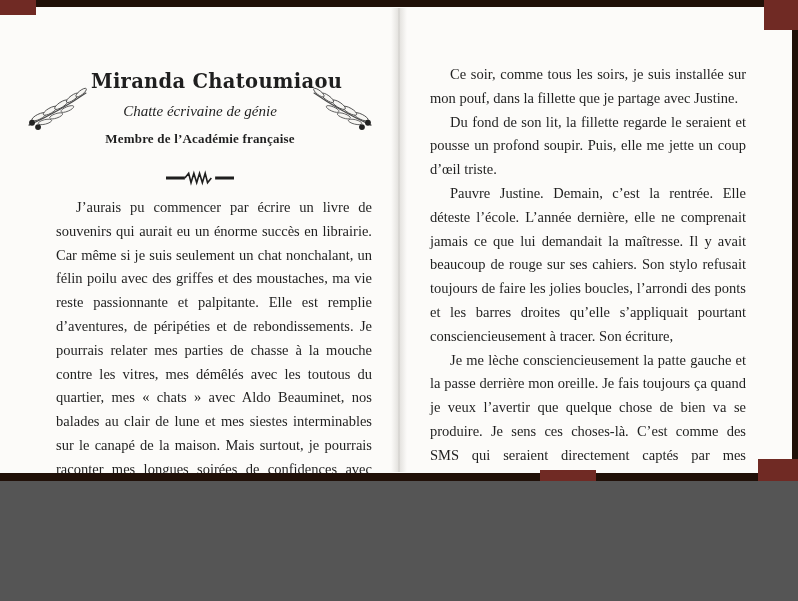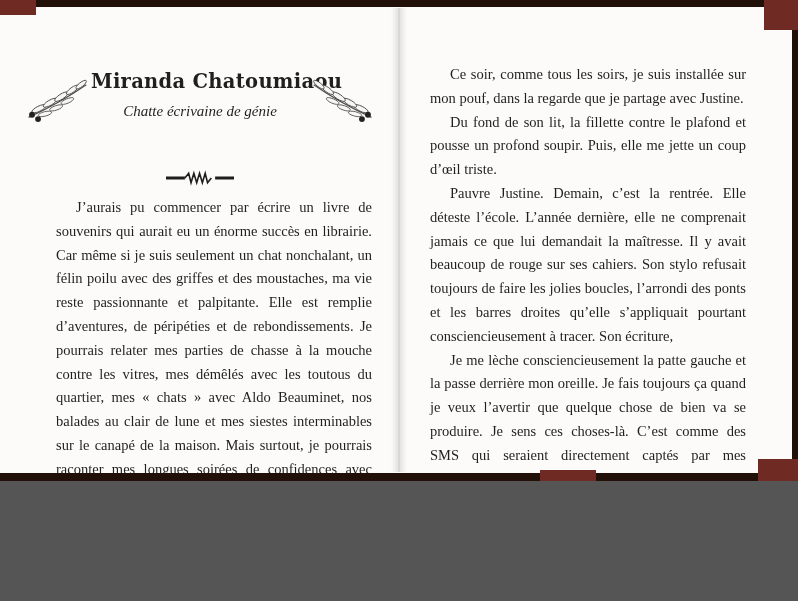--- a/index.html
+++ b/index.html
@@ -106,20 +106,21 @@
           <ellipse cx="35" cy="34" rx="8" ry="2.6" transform="rotate(-19 35 34)" fill="#f7f6f3" stroke="#5a5a5a" stroke-width="1"></ellipse>
           <ellipse cx="48" cy="26" rx="8" ry="2.6" transform="rotate(-23 48 26)" fill="#f7f6f3" stroke="#5a5a5a" stroke-width="1"></ellipse>
           <circle cx="7" cy="42" r="3.4" fill="#222"></circle>
           <circle cx="14" cy="47" r="3.4" fill="#222"></circle>
         </svg>
       </span>
 
       <div class="header-text">
         <div class="author-title">Miranda Chatoumiaou</div>
         <div class="author-subtitle">Chatte écrivaine de génie</div>
+        <div class="author-role">Membre de l’Académie française</div>
       </div>
 
       <span class="branch mirrored">
         <svg viewBox="0 0 72 52" xmlns="http://www.w3.org/2000/svg">
           <path d="M3 45 C 20 37, 44 25, 70 7" stroke="#4a4a4a" stroke-width="1.4" fill="none"></path>
           <ellipse cx="15" cy="35" rx="9" ry="3" transform="rotate(-26 15 35)" fill="#f7f6f3" stroke="#4a4a4a" stroke-width="1"></ellipse>
           <ellipse cx="28" cy="28" rx="9" ry="3" transform="rotate(-30 28 28)" fill="#f7f6f3" stroke="#4a4a4a" stroke-width="1"></ellipse>
           <ellipse cx="41" cy="21" rx="9" ry="3" transform="rotate(-33 41 21)" fill="#f7f6f3" stroke="#4a4a4a" stroke-width="1"></ellipse>
           <ellipse cx="54" cy="13" rx="8.5" ry="2.8" transform="rotate(-36 54 13)" fill="#f7f6f3" stroke="#4a4a4a" stroke-width="1"></ellipse>
           <ellipse cx="64" cy="7" rx="7.5" ry="2.5" transform="rotate(-38 64 7)" fill="#f7f6f3" stroke="#4a4a4a" stroke-width="1"></ellipse>
@@ -142,22 +143,22 @@
 
     <div class="body-text">
       <p>J’aurais pu commencer par écrire un livre de souvenirs qui aurait eu un énorme succès en librairie. Car même si je suis seulement un chat nonchalant, un félin poilu avec des griffes et des moustaches, ma vie reste passionnante et palpitante. Elle est remplie d’aventures, de péripéties et de rebondissements. Je pourrais relater mes parties de chasse à la mouche contre les vitres, mes démêlés avec les toutous du quartier, mes « chats » avec Aldo Beauminet, nos balades au clair de lune et mes siestes interminables sur le canapé de la maison. Mais surtout, je pourrais raconter mes longues soirées de confidences avec Justine, ma petite maîtresse adorée…</p>
     </div>
 
     <div class="pagenum">8</div>
   </div>
 
   <div class="page right">
     <div class="body-text">
-      <p>Ce soir, comme tous les soirs, je suis installée sur mon pouf, dans la regarde que je partage avec Justine.</p>
-      <p>Du fond de son lit, la fillette contre le plafond et pousse un profond soupir. Puis, elle me jette un coup d’œil triste.</p>
+      <p>Ce soir, comme tous les soirs, je suis installée sur mon pouf, dans la fillette que je partage avec Justine.</p>
+      <p>Du fond de son lit, la fillette regarde le seraient et pousse un profond soupir. Puis, elle me jette un coup d’œil triste.</p>
       <p>Pauvre Justine. Demain, c’est la rentrée. Elle déteste l’école. L’année dernière, elle ne comprenait jamais ce que lui demandait la maîtresse. Il y avait beaucoup de rouge sur ses cahiers. Son stylo refusait toujours de faire les jolies boucles, l’arrondi des ponts et les barres droites qu’elle s’appliquait pourtant consciencieusement à tracer. Son écriture,</p>
       <p>Je me lèche consciencieusement la patte gauche et la passe derrière mon oreille. Je fais toujours ça quand je veux l’avertir que quelque chose de bien va se produire. Je sens ces choses-là. C’est comme des SMS qui seraient directement captés par mes moustaches. J’aurais très bien pu devenir une voyante célèbre. J’aurais prédit avec succès l’avenir aux grandes stars du show-biz…</p>
     </div>
     <div class="pagenum">9</div>
   </div>
 
   <div class="gutter"></div>
 
   <div class="edge edge-top"></div>
   <div class="edge edge-right"></div>

